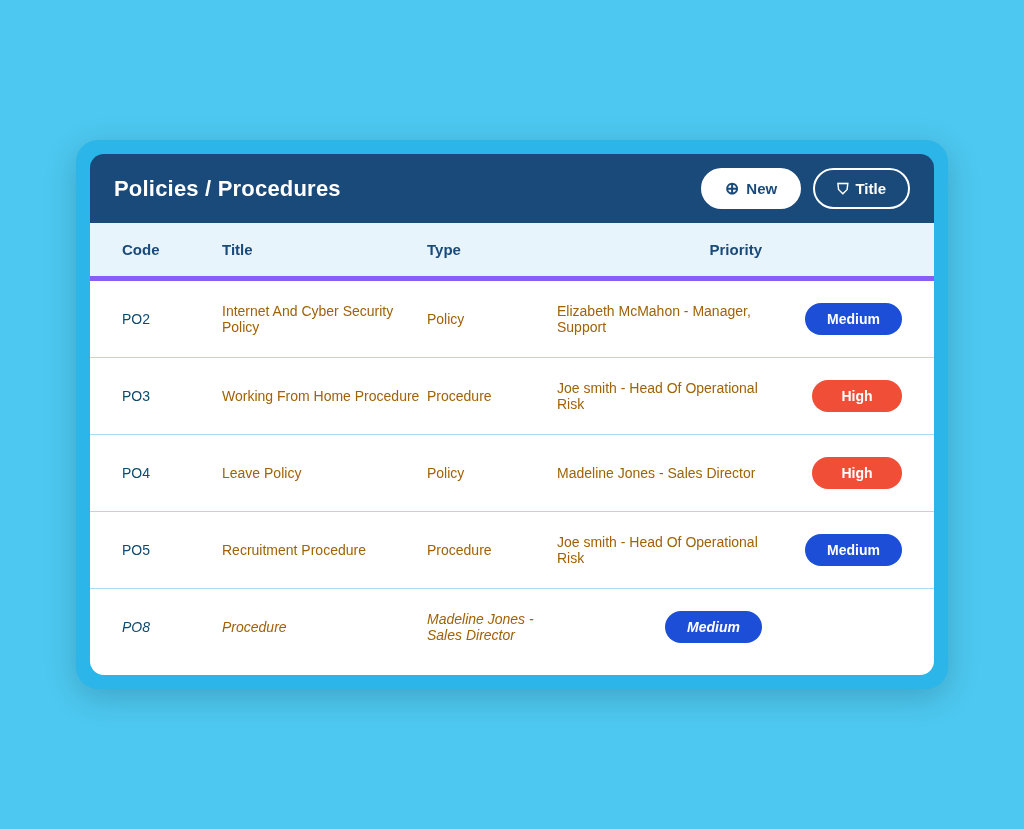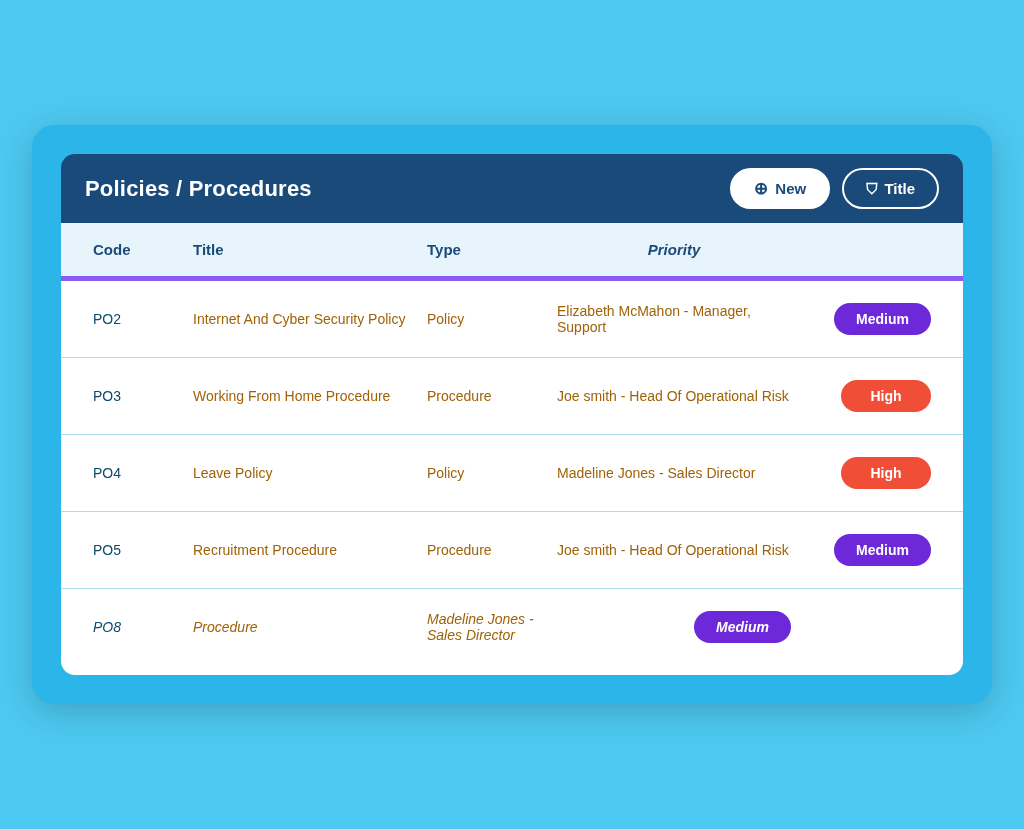--- a/index.html
+++ b/index.html
@@ -7,22 +7,22 @@
       background: #4dc8f0;
       display: flex;
       justify-content: center;
       align-items: center;
       min-height: 100vh;
       font-family: 'Segoe UI', Arial, sans-serif;
     }
     .outer-card {
       background: #2bb5e8;
       border-radius: 22px;
-      padding: 29px;
-      width: 960px;
+      padding: 14px;
+      width: 872px;
       box-shadow: 0 8px 32px rgba(0,0,0,0.18);
     }
     .header-bar {
       background: #1a4a7a;
       border-radius: 14px 14px 0 0;
       padding: 14px 24px;
       display: flex;
       align-items: center;
       justify-content: space-between;
     }
@@ -75,21 +75,21 @@
       display: grid;
       grid-template-columns: 100px 1fr 130px 1fr 140px;
       padding: 18px 32px;
       border-bottom: 5px solid #8b5cf6;
     }
     .col-header {
       font-size: 15px;
       font-weight: 700;
       color: #1a4a7a;
     }
-    .col-header.right { text-align: center; font-style: italic; }
+    .col-header.right { text-align: right; }
     .table-row {
       display: grid;
       grid-template-columns: 100px 1fr 130px 1fr 140px;
       padding: 22px 32px;
       align-items: center;
       border-bottom: 1.5px solid #a8ddf0;
     }
     .table-row:last-child {
       border-bottom: none;
       font-style: italic;
@@ -110,21 +110,21 @@
     .badge {
       border-radius: 20px;
       padding: 8px 22px;
       font-size: 14px;
       font-weight: 700;
       color: #fff;
       display: inline-block;
       min-width: 90px;
       text-align: center;
     }
-    .badge-medium { background: #6d28d9; }
+    .badge-medium { background: #1d4ed8; }
     .badge-high { background: #f04e37; }
     .plus-icon { font-size: 17px; font-weight: 700; }
     .filter-icon { font-size: 15px; }
   </style>
 </head>
 <body>
 
 <div class="outer-card">
   <div class="header-bar">
     <span class="header-title">Policies / Procedures</span>

